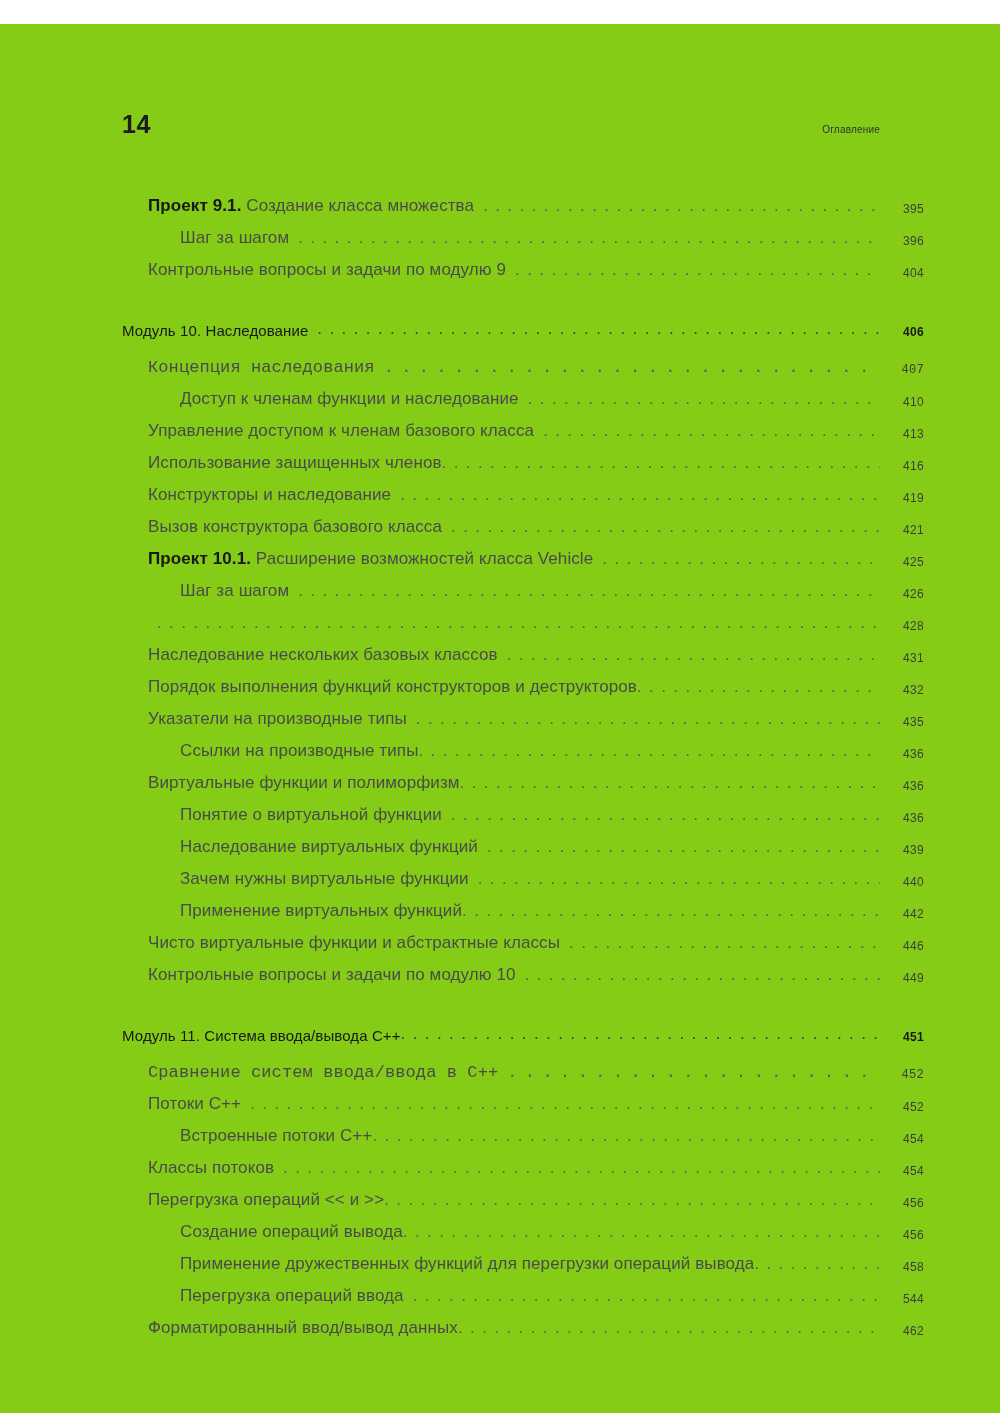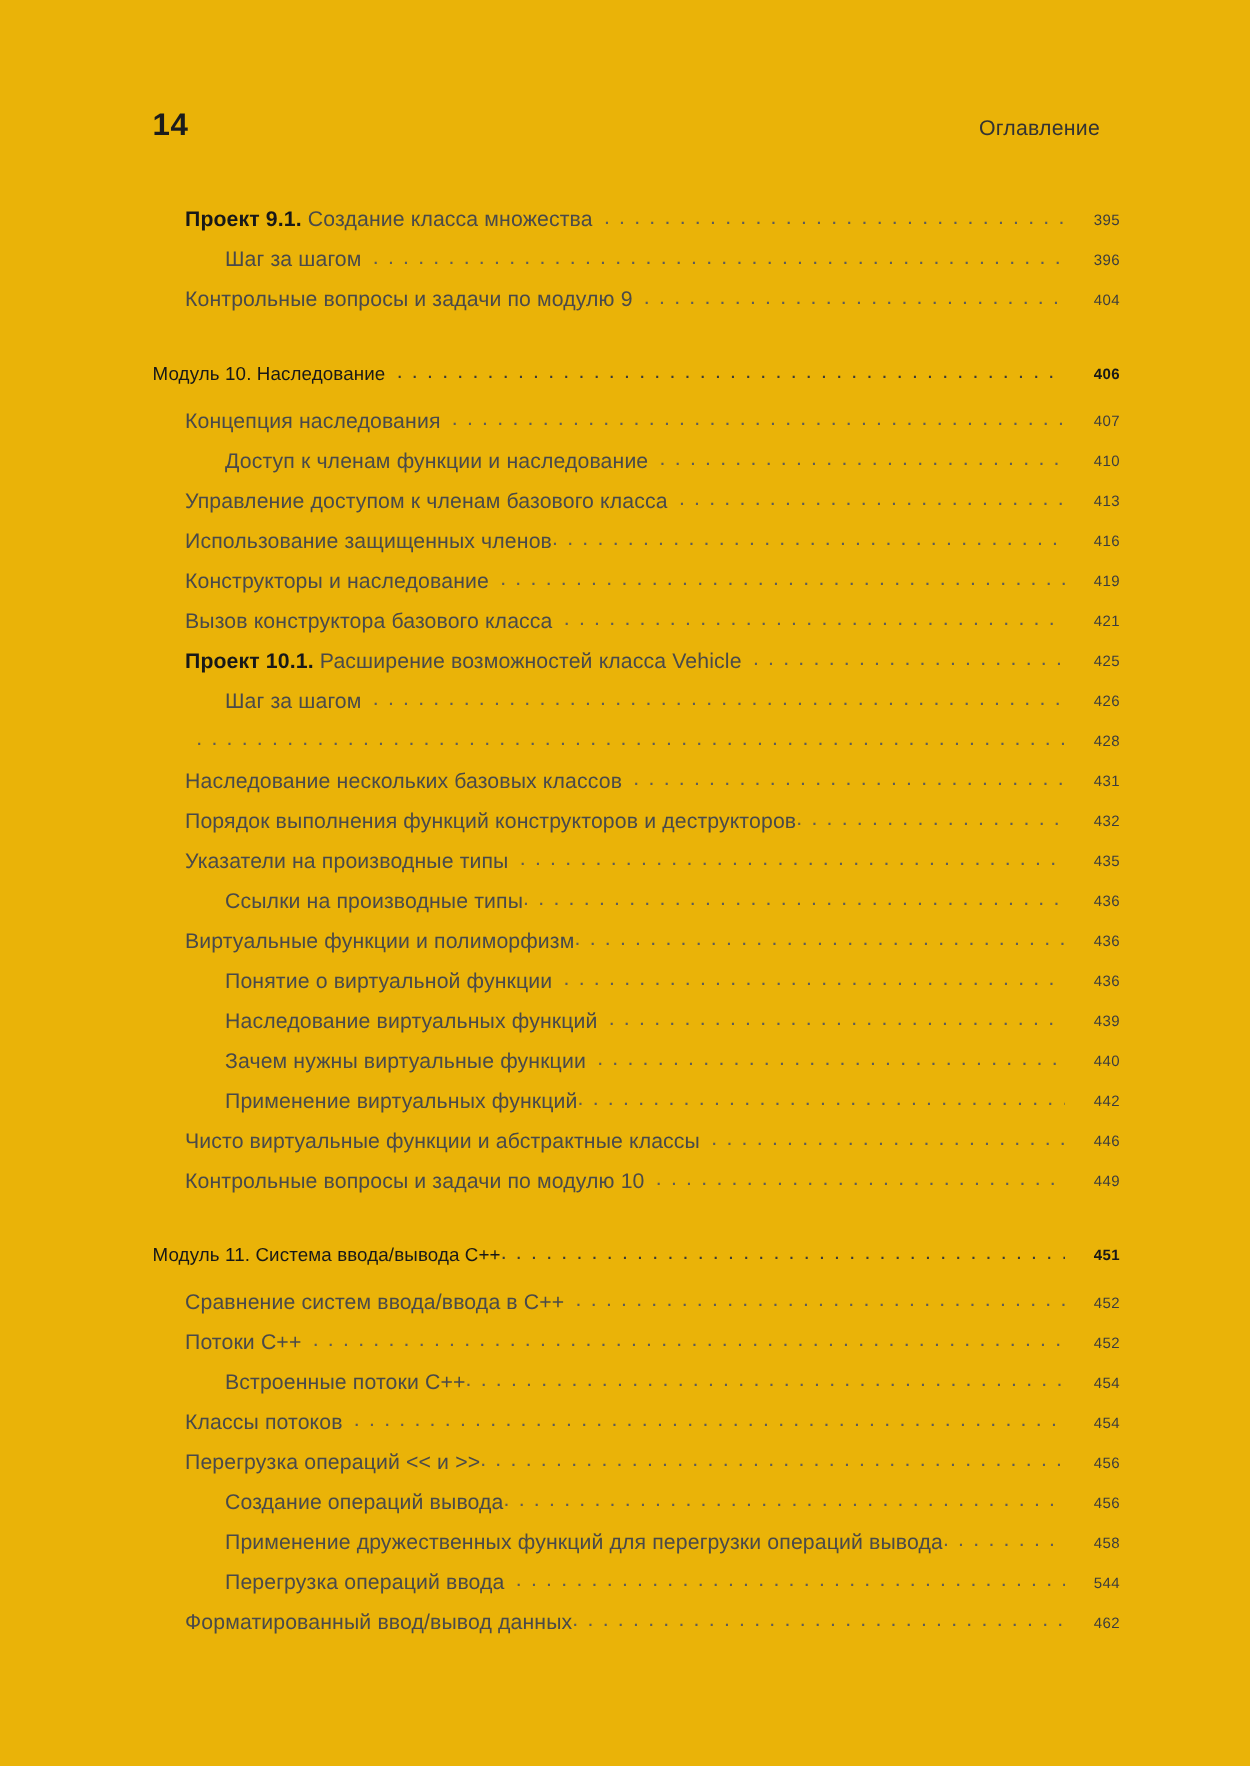--- a/index.html
+++ b/index.html
@@ -13,21 +13,22 @@
     height: 1413px;
     font-family: "Liberation Sans", "DejaVu Sans", sans-serif;
     color: #4a4a4a;
     position: relative;
     overflow: hidden;
   }
 
   .page {
     position: absolute;
     inset: 0;
-    background: #eab308;
+    background: #84cc16;
+    margin-top: 24px;
   }
 
   
   .running-head {
     position: absolute;
     left: 122px;
     right: 120px;
     top: 88px;
     height: 30px;
     display: flex;
@@ -35,41 +36,41 @@
     justify-content: space-between;
   }
   .folio {
     font-size: 25px;
     font-weight: 700;
     color: #1c1c1c;
     letter-spacing: 0.5px;
     line-height: 1;
   }
   .running-title {
-    font-size: 17px;
+    font-size: 10px;
     font-weight: 400;
     color: #333333;
     letter-spacing: 0.2px;
     line-height: 1;
   }
 
   
   .toc {
     position: absolute;
     left: 0;
     right: 0;
     top: 160px;
   }
 
   .toc-entry {
     display: flex;
-    align-items: center;
+    align-items: flex-end;
     width: 100%;
     box-sizing: border-box;
-    padding-right: 104px;
+    padding-right: 76px;
     height: 32px;
     white-space: nowrap;
   }
 
   
   .lvl-module { padding-left: 122px; }
   .lvl-1      { padding-left: 148px; }
   .lvl-2      { padding-left: 180px; }
 
   .entry-text {
@@ -124,21 +125,21 @@
     color: #3d3d3d;
     letter-spacing: 0.3px;
   }
   .toc-entry.is-module .page-num {
     font-weight: 700;
     color: #181818;
   }
 
   
   .gap-before { margin-top: 27px; }
-  .gap-small  { margin-top: 6px; }
+  .gap-small  { margin-top: 6px; font-family: Liberation Mono, monospace; }
 </style>
 </head>
 <body>
 
 <div class="page">
 
   <div class="running-head">
     <span class="folio">14</span>
     <span class="running-title">Оглавление</span>
   </div>

